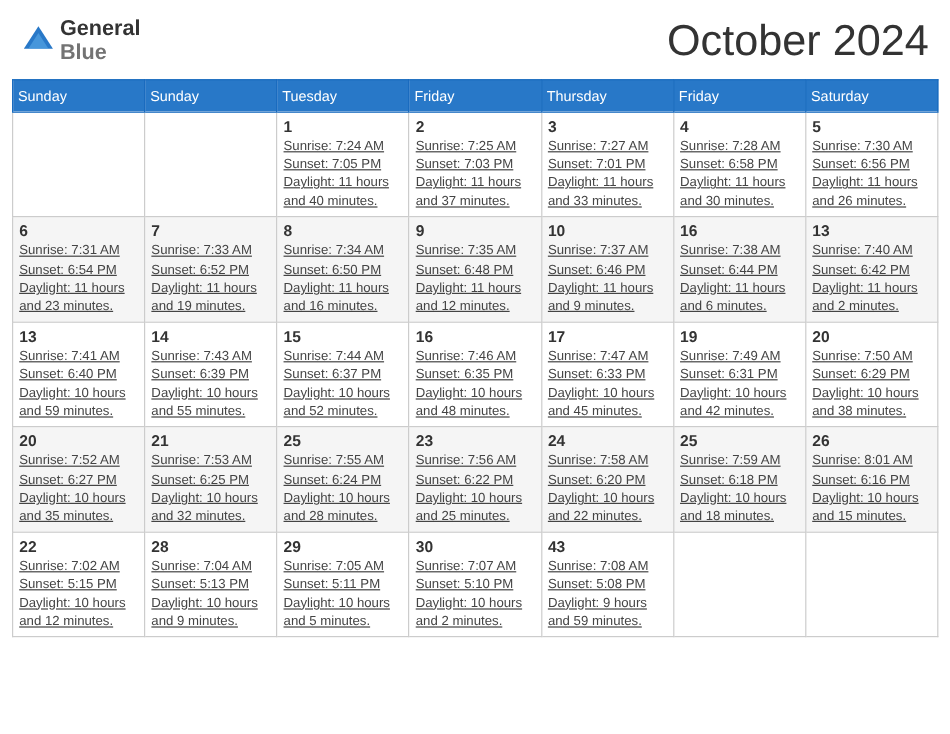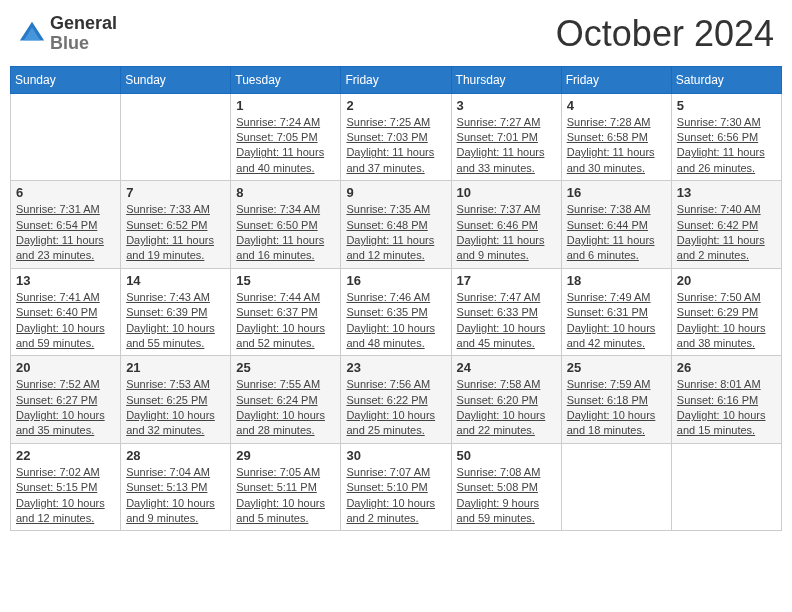--- a/index.html
+++ b/index.html
@@ -197,21 +197,21 @@
         </td>
         <td>
           <span class="day-num">16</span>
           <div class="day-info">Sunrise: 7:46 AM<br>Sunset: 6:35 PM<br>Daylight: 10 hours and 48 minutes.</div>
         </td>
         <td>
           <span class="day-num">17</span>
           <div class="day-info">Sunrise: 7:47 AM<br>Sunset: 6:33 PM<br>Daylight: 10 hours and 45 minutes.</div>
         </td>
         <td>
-          <span class="day-num">18</span>
+          <span class="day-num">19</span>
           <div class="day-info">Sunrise: 7:49 AM<br>Sunset: 6:31 PM<br>Daylight: 10 hours and 42 minutes.</div>
         </td>
         <td>
           <span class="day-num">20</span>
           <div class="day-info">Sunrise: 7:50 AM<br>Sunset: 6:29 PM<br>Daylight: 10 hours and 38 minutes.</div>
         </td>
       </tr>
       <tr>
         <td>
           <span class="day-num">20</span>
@@ -253,20 +253,20 @@
         </td>
         <td>
           <span class="day-num">29</span>
           <div class="day-info">Sunrise: 7:05 AM<br>Sunset: 5:11 PM<br>Daylight: 10 hours and 5 minutes.</div>
         </td>
         <td>
           <span class="day-num">30</span>
           <div class="day-info">Sunrise: 7:07 AM<br>Sunset: 5:10 PM<br>Daylight: 10 hours and 2 minutes.</div>
         </td>
         <td>
-          <span class="day-num">50</span>
+          <span class="day-num">43</span>
           <div class="day-info">Sunrise: 7:08 AM<br>Sunset: 5:08 PM<br>Daylight: 9 hours and 59 minutes.</div>
         </td>
         <td class="empty-cell"></td>
         <td class="empty-cell"></td>
       </tr>
     </tbody>
 </table>
 
 </body></html>

